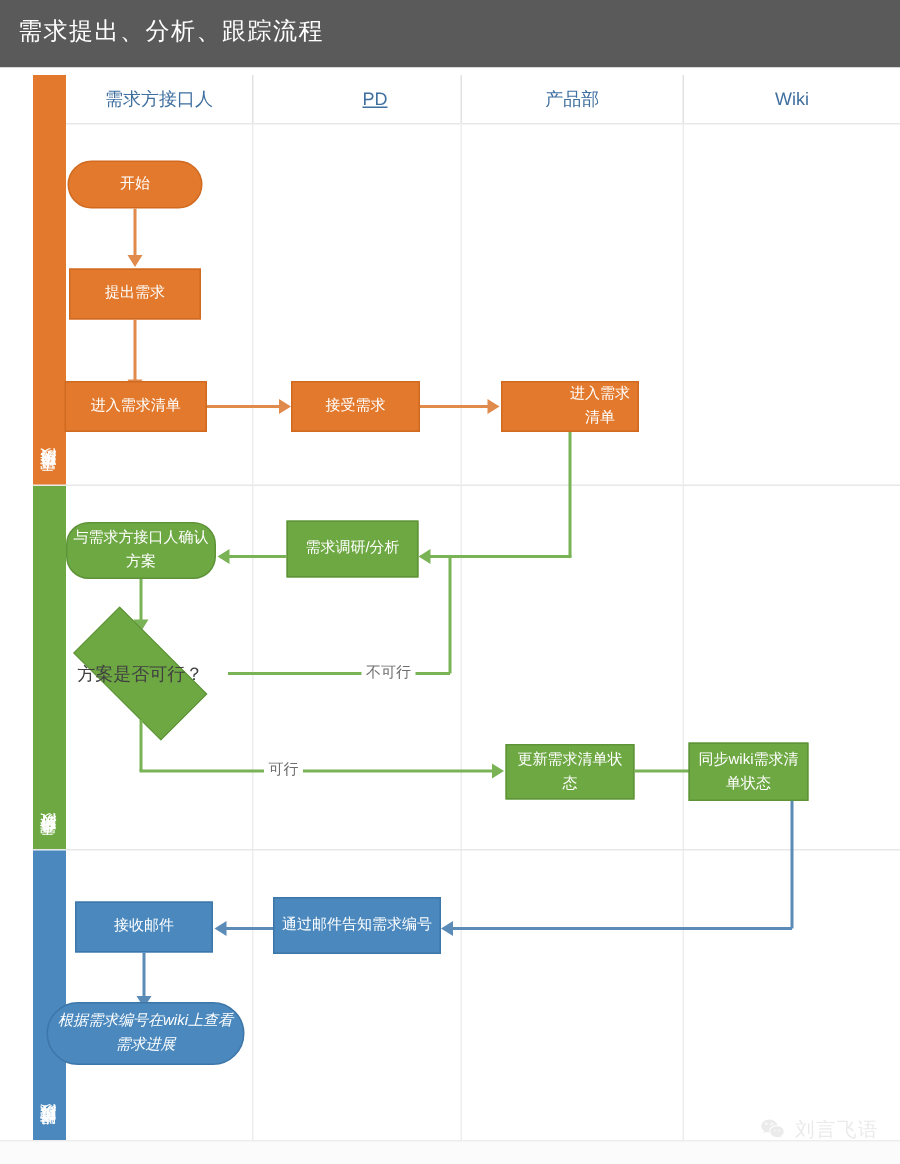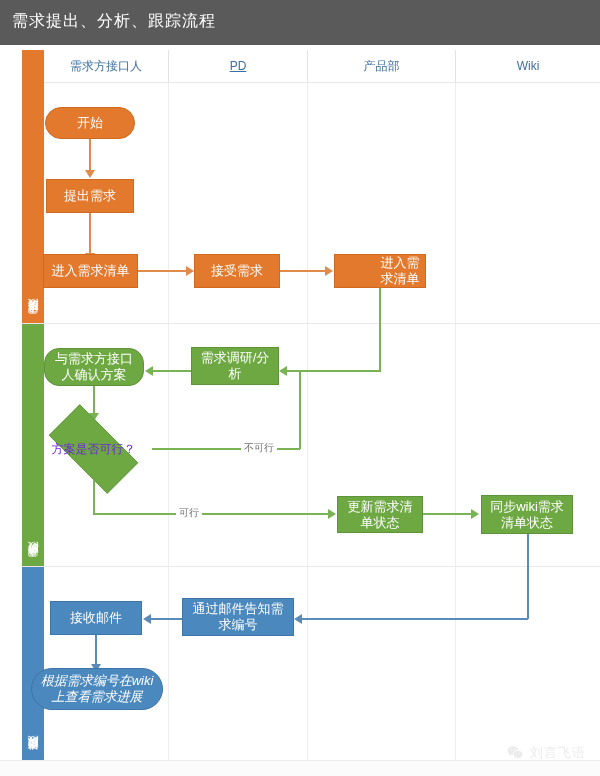--- a/index.html
+++ b/index.html
@@ -27,30 +27,30 @@
   
   .band{position:absolute;left:22px;width:22px;display:flex;align-items:flex-end;justify-content:center;}
   .band span{writing-mode:vertical-rl;transform:rotate(180deg);font-size:11px;color:#fff;
              padding-bottom:6px;letter-spacing:1px;white-space:nowrap;}
   .band-orange{background:#e2792c;}
   .band-green{background:#6ea843;}
   .band-blue{background:#4a88be;}
 
   
   .node{position:absolute;display:flex;align-items:center;justify-content:center;text-align:center;
-        color:#ffffff;font-size:13px;line-height:16px;box-sizing:border-box;padding:2px 4px;}
+        color:#ffffff;font-size:10px;line-height:16px;box-sizing:border-box;padding:2px 4px;}
   .n-orange{background:#e2792c;border:1px solid #cf6a20;}
   .n-green{background:#6ea843;border:1px solid #5e9338;}
   .n-blue{background:#4a88be;border:1px solid #3d76a8;}
   .pill{border-radius:999px;}
   .diamond-wrap{position:absolute;}
   .diamond-shape{position:absolute;left:0;top:0;width:100%;height:100%;background:#6ea843;
                  transform:rotate(45deg) scale(.707);border:1px solid #5e9338;box-sizing:border-box;}
   .diamond-txt{position:absolute;left:0;top:0;width:100%;height:100%;display:flex;align-items:center;
-               justify-content:center;text-align:center;color:#6d28d9;font-size:12px;line-height:15px;}
+               justify-content:center;text-align:center;color:#404040;font-size:12px;line-height:15px;}
 
   
   .conn{position:absolute;}
   .c-orange{background:#e08a4c;}
   .c-green{background:#79b355;}
   .c-blue{background:#5b8cb8;}
   .arrow{position:absolute;width:0;height:0;}
   .a-down-o{border-left:5px solid transparent;border-right:5px solid transparent;border-top:8px solid #e08a4c;}
   .a-right-o{border-top:5px solid transparent;border-bottom:5px solid transparent;border-left:8px solid #e08a4c;}
   .a-down-g{border-left:5px solid transparent;border-right:5px solid transparent;border-top:8px solid #79b355;}
@@ -72,21 +72,21 @@
 
 <div id="page">
 
   <div class="title-bar">
     <div class="title-text">需求提出、分析、跟踪流程</div>
   </div>
 
   <div class="lane-area"></div>
 
   <div class="col-header" style="left:44px;width:124px;">需求方接口人</div>
-  <div class="col-header" style="left:169px;width:138px;text-decoration:underline;">PD</div>
+  <div class="col-header" style="left:181px;width:138px;text-decoration:underline;">PD</div>
   <div class="col-header" style="left:456px;width:144px;">Wiki</div>
   <div class="col-header" style="left:308px;width:147px;">产品部</div>
 
   <div class="hdr-sep" style="left:168px;"></div>
   <div class="hdr-sep" style="left:307px;"></div>
   <div class="hdr-sep" style="left:455px;"></div>
   <div class="hdr-bottom"></div>
 
   <div class="vline" style="left:168px;top:83px;height:677px;"></div>
   <div class="vline" style="left:307px;top:83px;height:677px;"></div>
@@ -153,21 +153,21 @@
   <div class="conn c-green" style="left:93px;top:480px;width:1.5px;height:34px;"></div>
   <div class="conn c-green" style="left:93px;top:513px;width:237px;height:1.5px;"></div>
   <div class="arrow a-right-g" style="left:328px;top:509px;"></div>
   <div class="edge-label" style="left:176px;top:506px;">可行</div>
 
   <div class="node n-green" style="left:337px;top:496px;width:86px;height:37px;">更新需求清单状态</div>
 
   <div class="conn c-green" style="left:423px;top:513px;width:50px;height:1.5px;"></div>
   <div class="arrow a-right-g" style="left:471px;top:509px;"></div>
 
-  <div class="node n-green" style="left:481px;top:495px;width:92px;height:39px;">同步wiki需求清单状态</div>
+  <div class="node n-green" style="left:459px;top:495px;width:80px;height:39px;">同步wiki需求清单状态</div>
 
   <div class="conn c-blue" style="left:527px;top:534px;width:1.5px;height:85px;"></div>
   <div class="conn c-blue" style="left:298px;top:618px;width:230px;height:1.5px;"></div>
   <div class="arrow a-left-b" style="left:294px;top:614px;"></div>
 
   <div class="node n-blue" style="left:182px;top:598px;width:112px;height:38px;">通过邮件告知需求编号</div>
 
   <div class="conn c-blue" style="left:147px;top:618px;width:35px;height:1.5px;"></div>
   <div class="arrow a-left-b" style="left:143px;top:614px;"></div>
 

